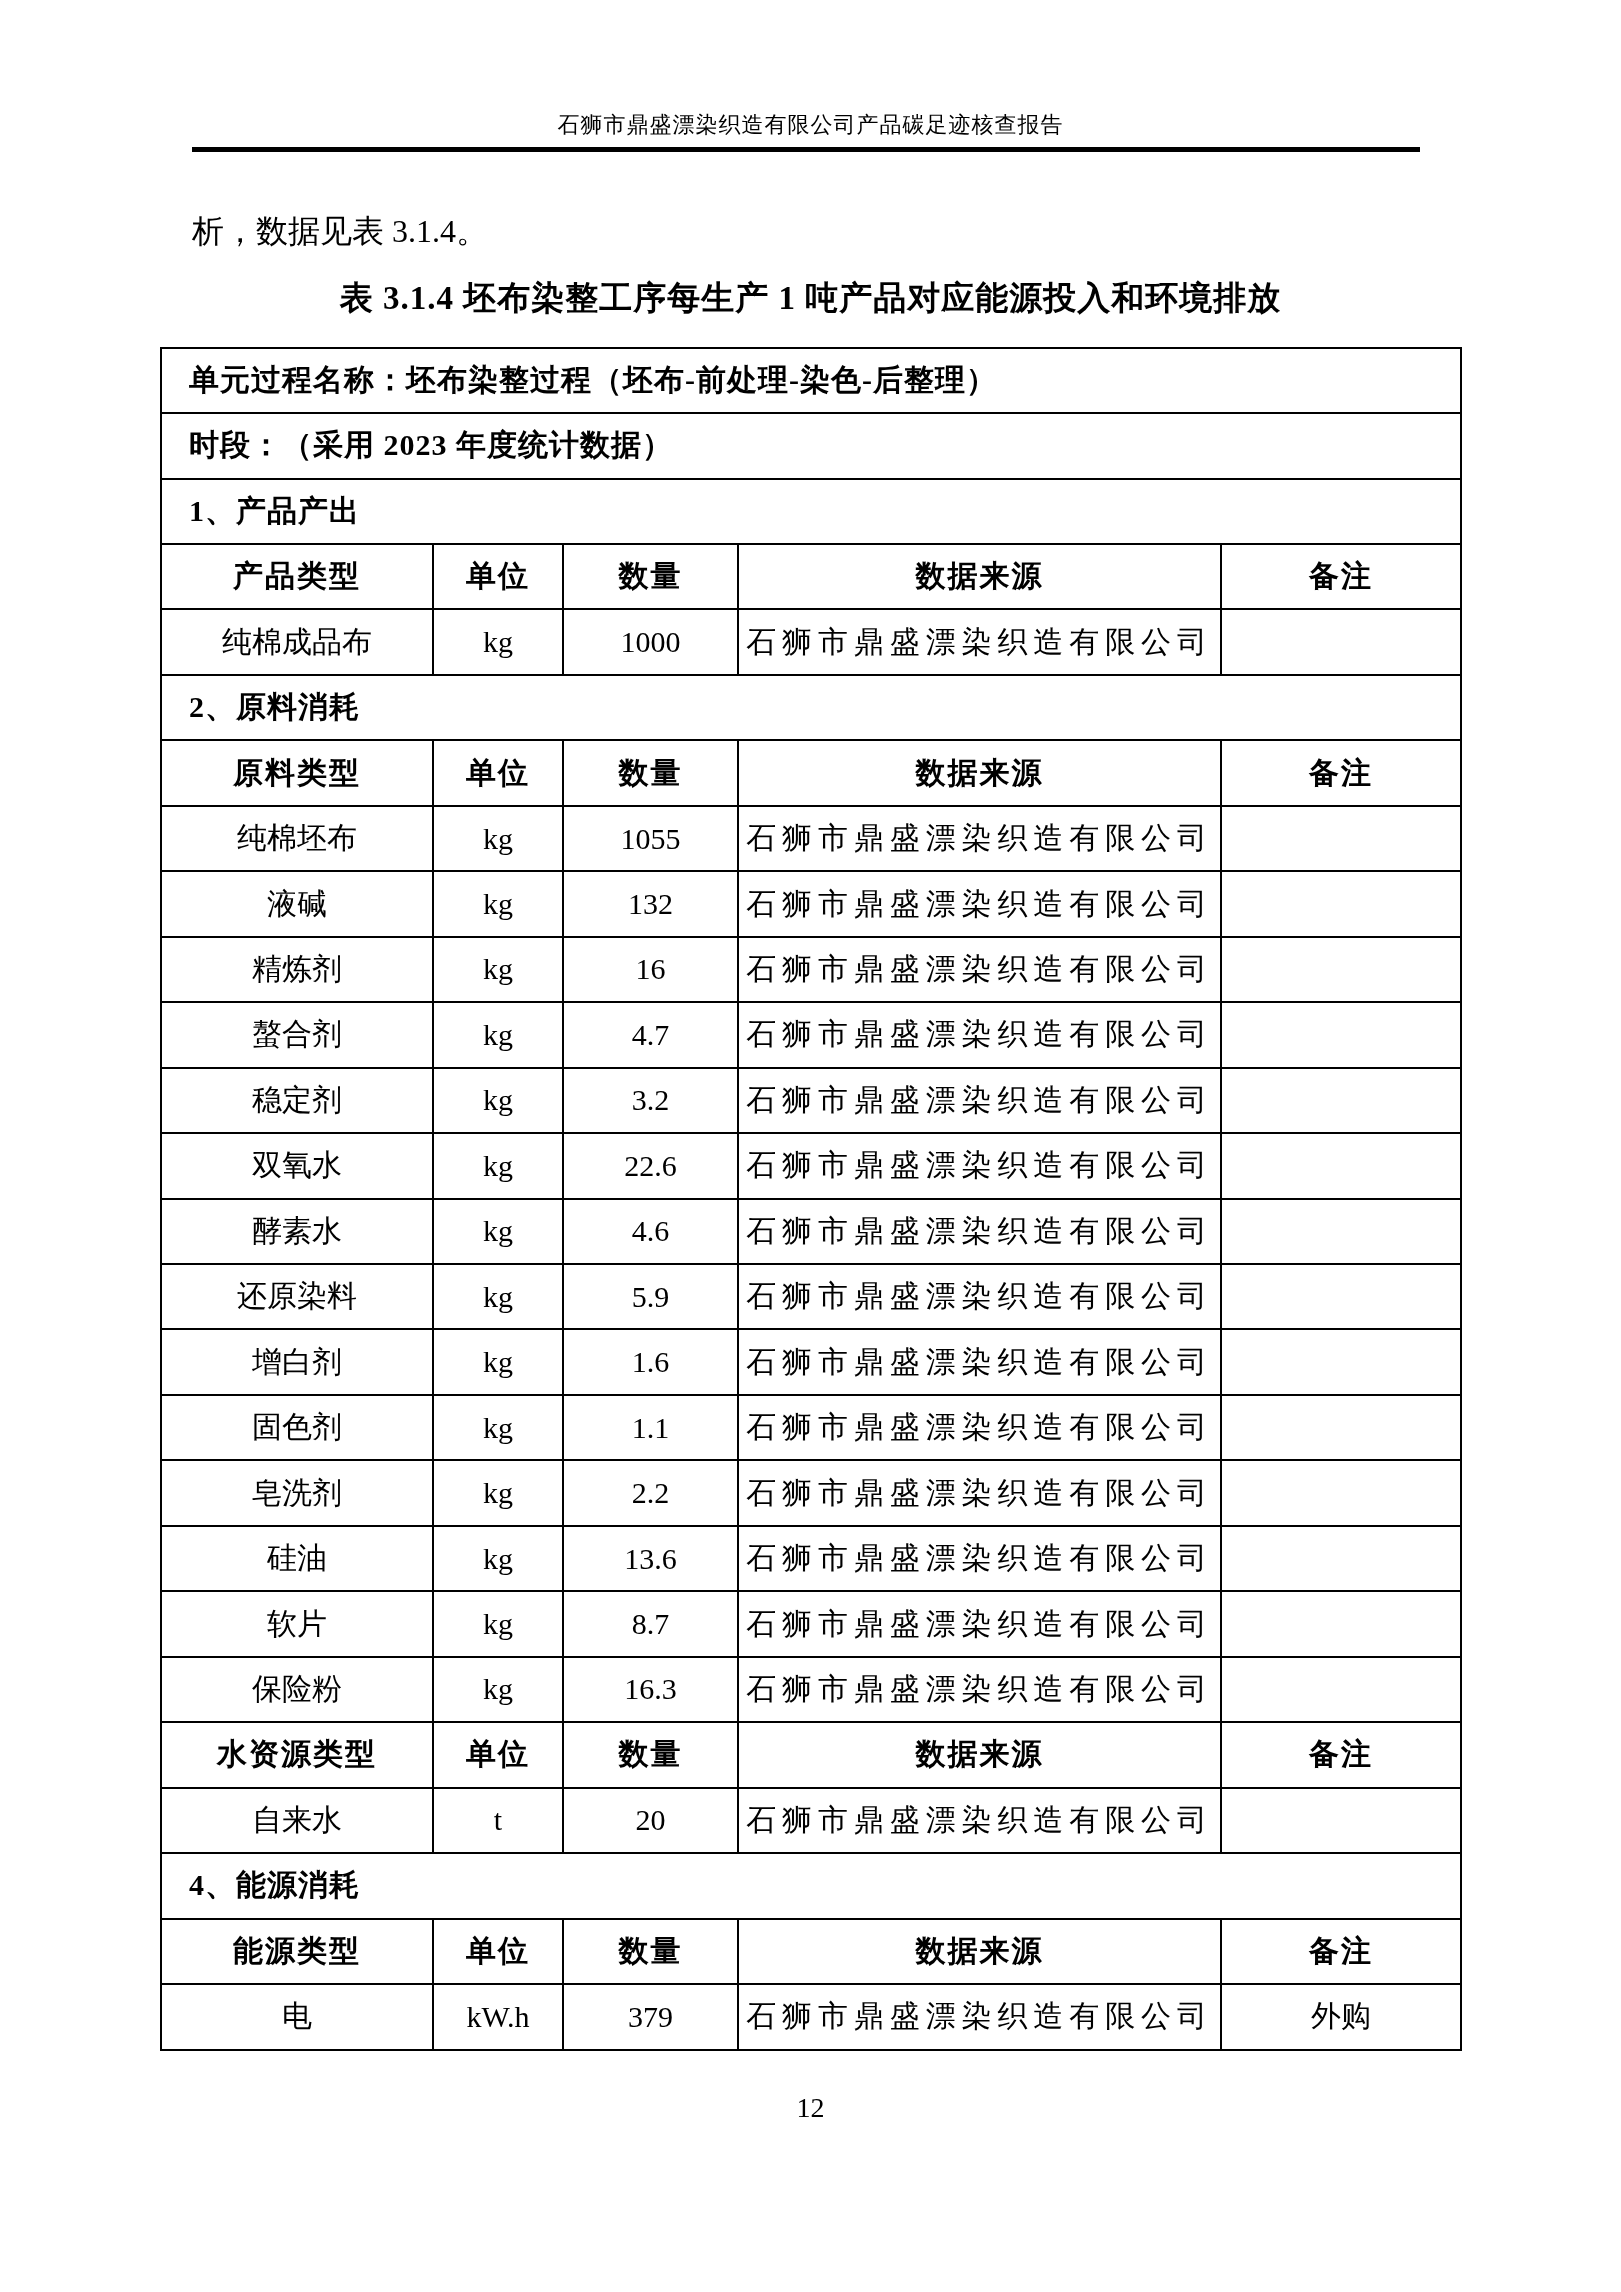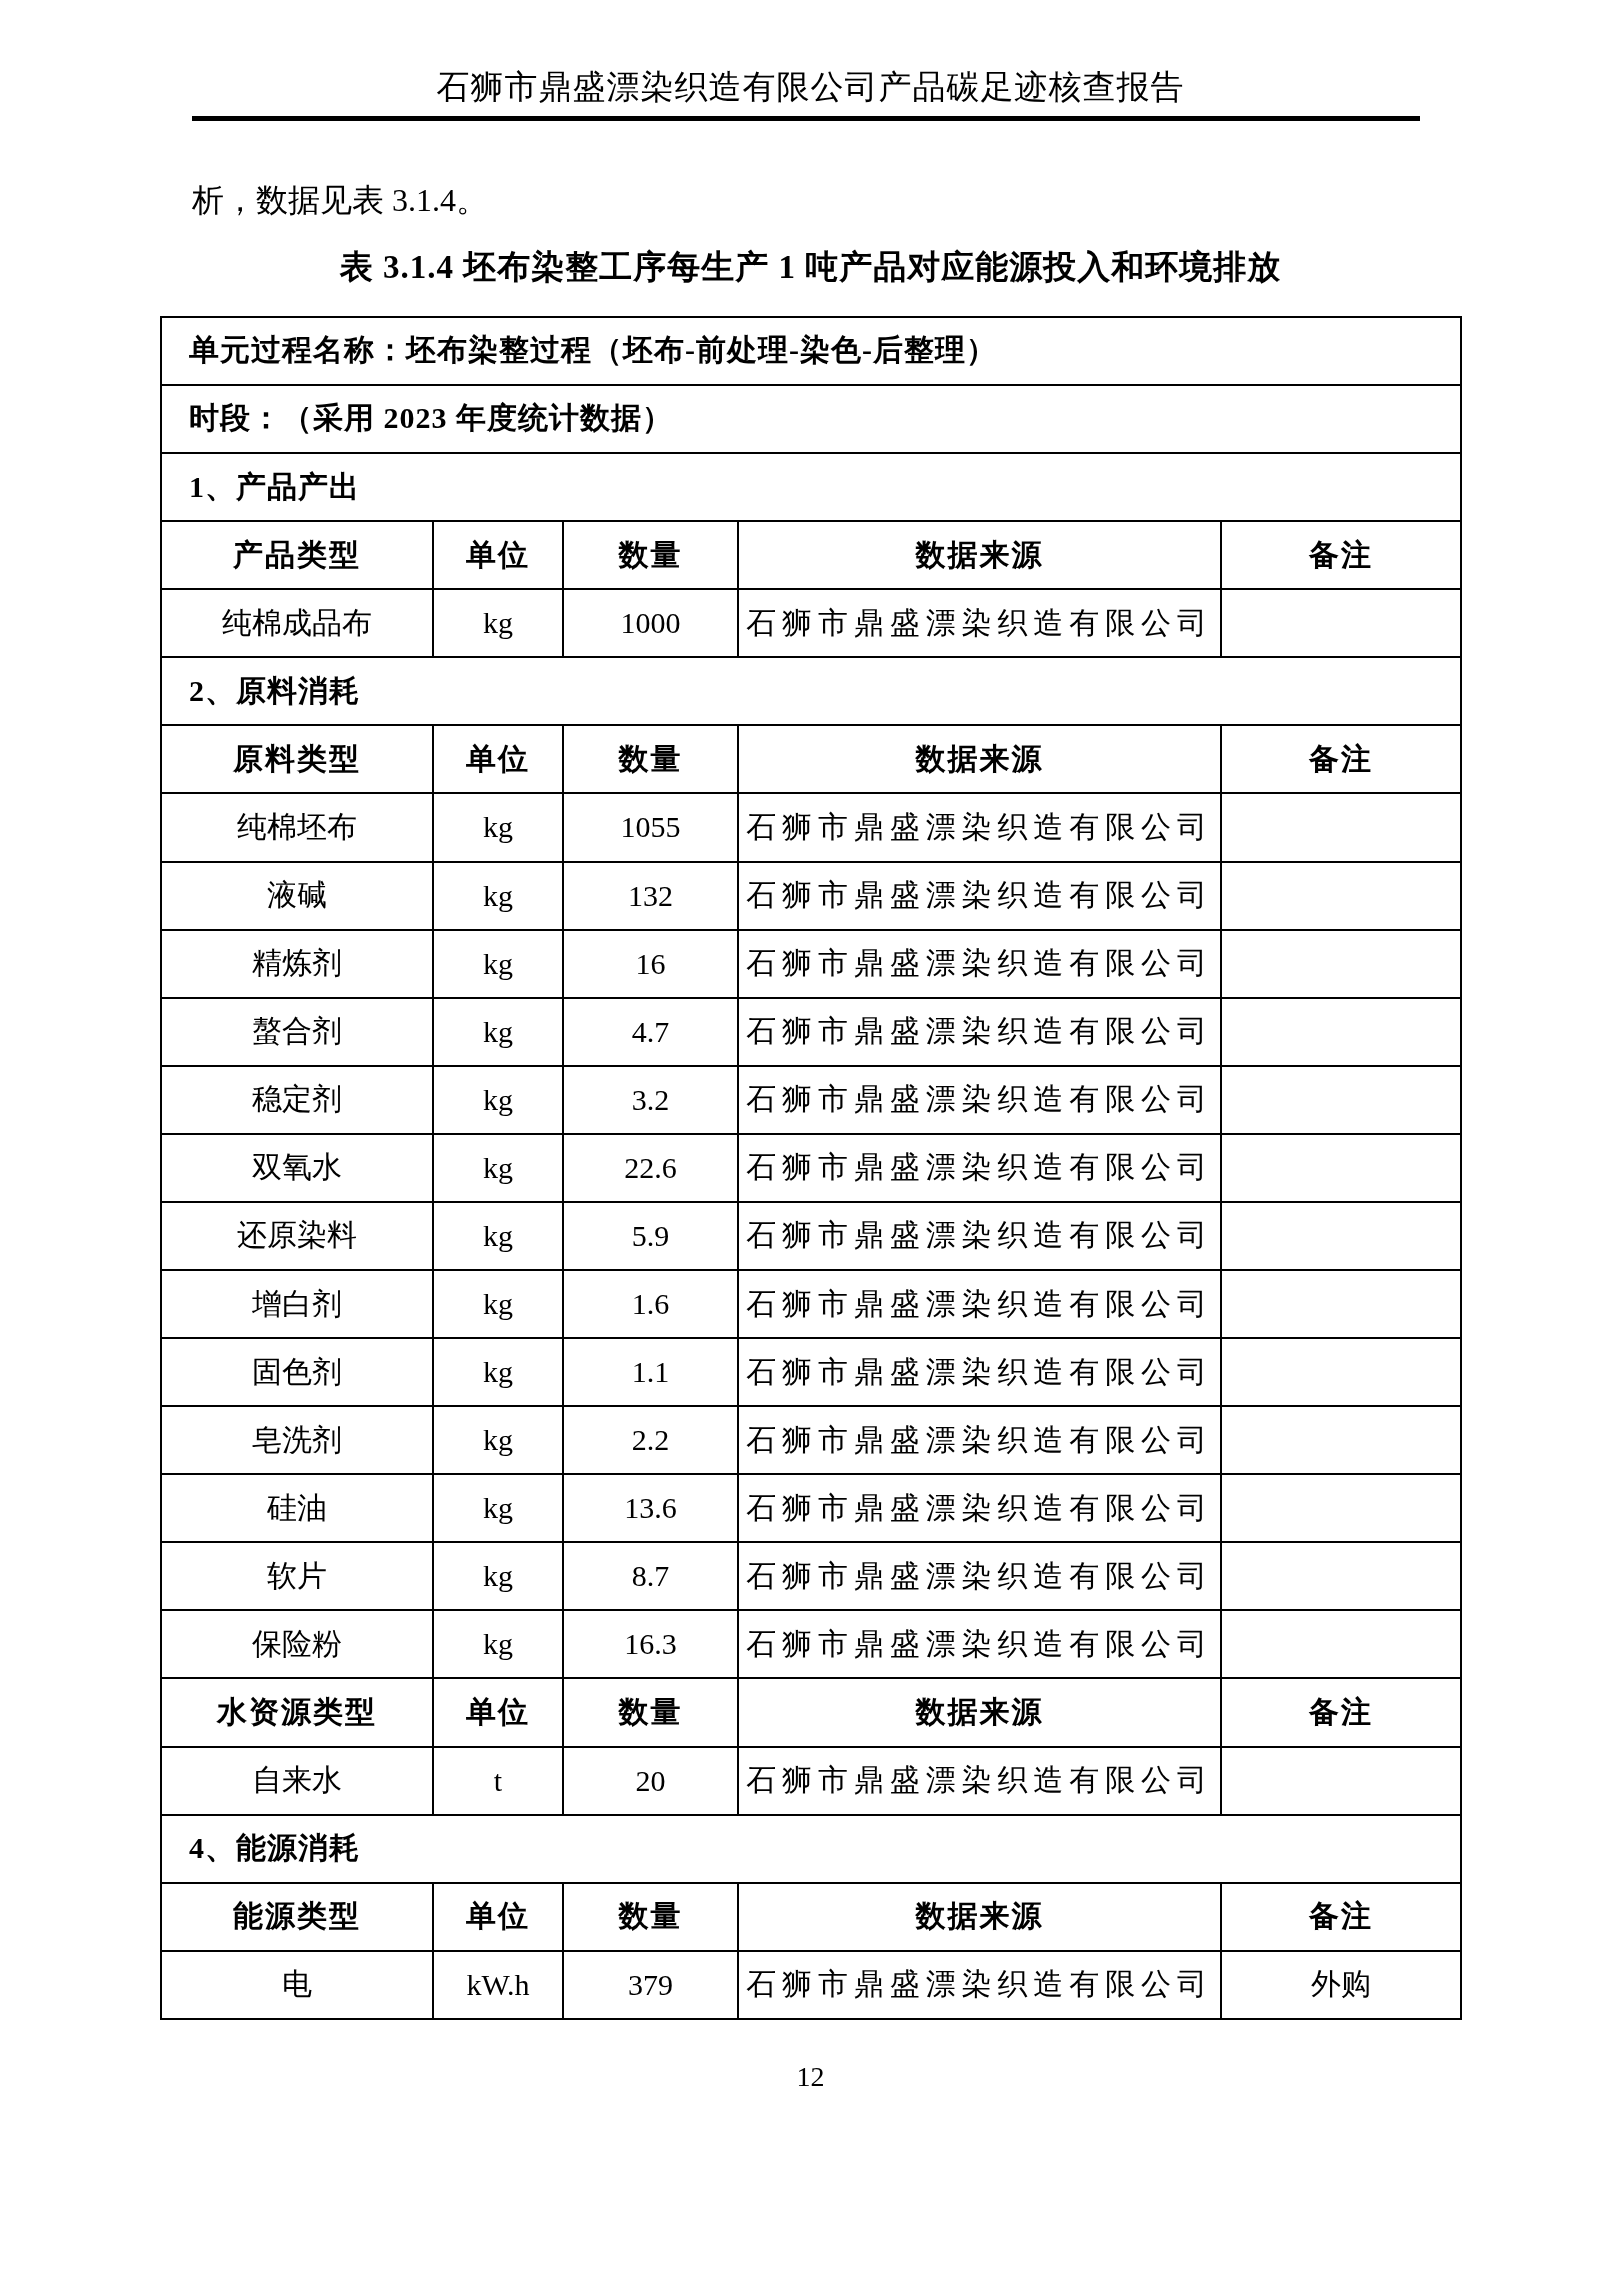--- a/index.html
+++ b/index.html
@@ -9,23 +9,23 @@
     color: #000000;
     font-family: "Liberation Serif", "DejaVu Serif", serif;
   }
   body {
     width: 1621px;
     height: 2293px;
     position: relative;
     overflow: hidden;
   }
   .page-header-title {
-    padding-top: 68px;
-    text-align: center;
-    font-size: 33px;
+    padding-top: 112px;
+    text-align: center;
+    font-size: 22px;
     letter-spacing: 1px;
     line-height: 1.2;
   }
   .page-header-rule {
     margin-left: 192px;
     margin-top: 8.8px;
     width: 1228px;
     height: 4.9px;
     background: #000000;
   }
@@ -168,20 +168,27 @@
         <td class="c-note"></td>
       </tr>
       <tr>
         <td class="c-type">双氧水</td>
         <td class="c-unit">kg</td>
         <td class="c-qty">22.6</td>
         <td class="c-src">石狮市鼎盛漂染织造有限公司</td>
         <td class="c-note"></td>
       </tr>
       <tr>
+        <td class="c-type">酵素水</td>
+        <td class="c-unit">kg</td>
+        <td class="c-qty">4.6</td>
+        <td class="c-src">石狮市鼎盛漂染织造有限公司</td>
+        <td class="c-note"></td>
+      </tr>
+      <tr>
         <td class="c-type">还原染料</td>
         <td class="c-unit">kg</td>
         <td class="c-qty">5.9</td>
         <td class="c-src">石狮市鼎盛漂染织造有限公司</td>
         <td class="c-note"></td>
       </tr>
       <tr>
         <td class="c-type">增白剂</td>
         <td class="c-unit">kg</td>
         <td class="c-qty">1.6</td>

